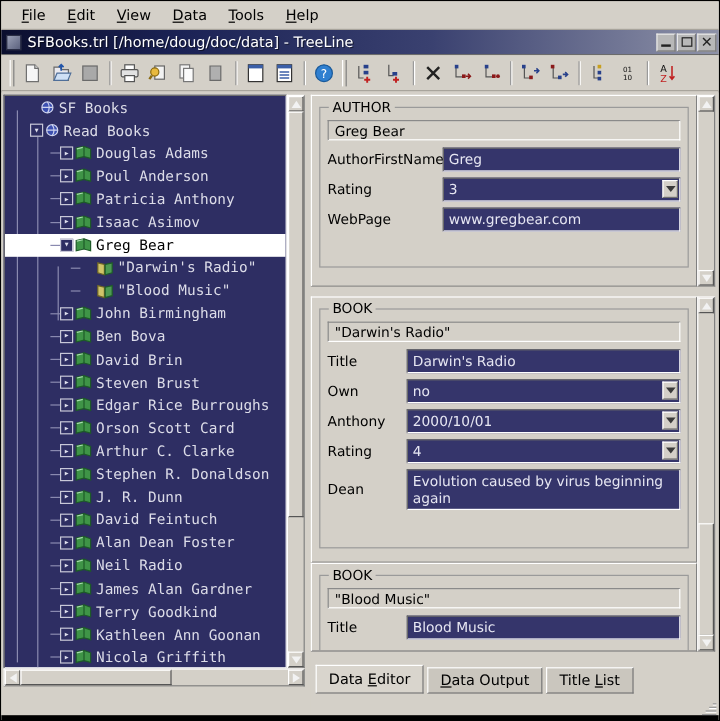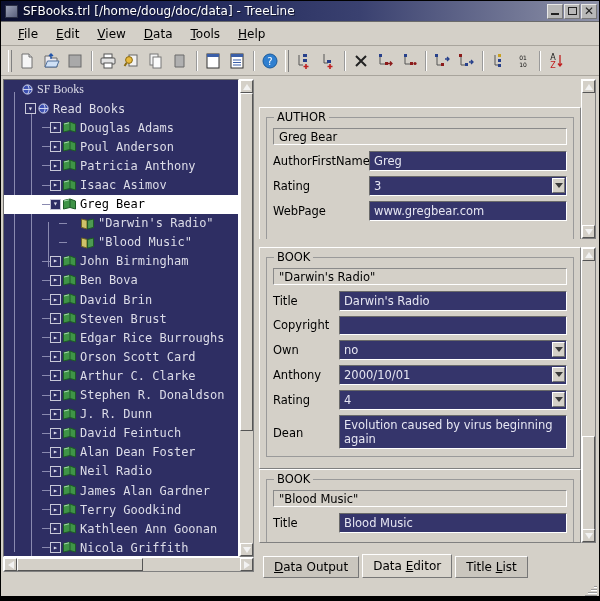--- a/index.html
+++ b/index.html
@@ -210,21 +210,21 @@
     border:1px solid #9a9a9a;
     border-top-color:#8a8a8a;border-left-color:#8a8a8a;
     border-right-color:#ffffff;border-bottom-color:#ffffff;
     display:flex;align-items:center;
     padding-left:5px;
     font-size:11.5px;
     color:#000;
     font-family:"DejaVu Sans", sans-serif;
   }
   .field-row {
-    display:flex; align-items:flex-end;
+    display:flex; align-items:center;
     margin:0 6px 5px 6px;
   }
   .field-label {
     font-size:11.5px; color:#000;
     font-family:"DejaVu Sans", sans-serif;
     line-height:19px;
     flex:0 0 auto;
     white-space:nowrap;
   }
   .field-input {
@@ -300,43 +300,43 @@
   .splitbar {
     position:absolute;
     background:#d4d0c8;
   }
 </style>
 </head>
 <body>
 
 <div id="app">
 
+  <div id="menubar">
+    <div class="menu-item"><u>F</u>ile</div>
+    <div class="menu-item"><u>E</u>dit</div>
+    <div class="menu-item"><u>V</u>iew</div>
+    <div class="menu-item"><u>D</u>ata</div>
+    <div class="menu-item"><u>T</u>ools</div>
+    <div class="menu-item"><u>H</u>elp</div>
+  </div>
+
   <div id="titlebar">
     <div id="win-icon"></div>
     <div id="title-text">SFBooks.trl [/home/doug/doc/data] - TreeLine</div>
     <div class="winbtn">
         <span class="mark-min"></span>
       </div>
     <div class="winbtn">
         <span class="mark-max"></span>
       </div>
     <div class="winbtn">
         <span class="mark-close">✕</span>
       </div>
   </div>
 
-  <div id="menubar">
-    <div class="menu-item"><u>F</u>ile</div>
-    <div class="menu-item"><u>E</u>dit</div>
-    <div class="menu-item"><u>V</u>iew</div>
-    <div class="menu-item"><u>D</u>ata</div>
-    <div class="menu-item"><u>T</u>ools</div>
-    <div class="menu-item"><u>H</u>elp</div>
-  </div>
-
   <div id="toolbar">
     <div class="tgrip"></div>
 
     <div class="tbtn">
       <svg width="18" height="18" viewBox="0 0 18 18">
           <path d="M4 2h7l3 3v11H4z" fill="#f6f6f6" stroke="#707070"></path>
           <path d="M11 2v3h3" fill="#dcdcdc" stroke="#707070"></path>
         </svg>
     </div>
     <div class="tbtn">
@@ -494,21 +494,21 @@
     </div>
   </div>
 
   <div id="main">
 
     <div id="tree-pane">
       <div id="tree-box">
           <div class="vline" style="left:10px; top:12px; height:460px;"></div>
           <div class="vline" style="left:27px; top:30px; height:448px;"></div>
           <div class="vline" style="left:44px; top:142px; height:45px;"></div>
-          <div class="tree-row" style="padding-left:4px;font-family:Liberation Serif, serif;">
+          <div class="tree-row" style="padding-left:16px;">
             <span class="spacer" style="width:13px;"></span>
             <svg class="ico" width="13" height="13" viewBox="0 0 13 13">
               <circle cx="6.5" cy="6.5" r="4.6" fill="#3c4fb0" stroke="#cfd4ee"></circle>
               <path d="M2 6.5h9M6.5 2c2 2.5 2 6.5 0 9" stroke="#cfd4ee" fill="none"></path>
             </svg>
             <span class="lbl">SF Books</span>
           </div>
           <div class="tree-row" style="padding-left:21px;">
             <span class="expander">▾</span>
             <svg class="ico" width="13" height="13" viewBox="0 0 13 13">
@@ -765,21 +765,21 @@
         <div class="sb-arrow" style="right:0;top:0;width:13px;height:13px;">
             <i class="arr arr-right"></i>
           </div>
       </div>
     </div>
 
     <div class="splitbar" style="left:254px; top:2px; width:4px; bottom:0;"></div>
 
     <div id="editor-pane">
 
-      <div class="ed-section" style="left:0; top:0; width:322px; height:160px;margin-top:28px;">
+      <div class="ed-section" style="left:0; top:0; width:322px; height:160px;">
         <div class="group" style="top:9px; height:134px;">
           <div class="group-title">AUTHOR</div>
 
           <div class="node-title">Greg Bear</div>
 
           <div class="field-row">
             <div class="field-label" style="width:96px">AuthorFirstName</div>
             <div class="field-input">
               <span class="txt">Greg</span>
             </div>
@@ -822,26 +822,20 @@
 
           <div class="node-title">"Darwin's Radio"</div>
 
           <div class="field-row">
             <div class="field-label" style="width:66px">Title</div>
             <div class="field-input">
               <span class="txt">Darwin's Radio</span>
             </div>
           </div>
 
-          <div class="field-row">
-            <div class="field-label" style="width:66px">Copyright</div>
-            <div class="field-input">
-              <span class="txt"></span>
-            </div>
-          </div>
 
           <div class="field-row">
             <div class="field-label" style="width:66px">Own</div>
             <div class="field-input">
               <span class="txt">no</span>
               <span class="combo-arrow">
                   <i class="ca"></i>
                 </span>
             </div>
           </div>
@@ -895,25 +889,25 @@
             <i class="arr arr-up"></i>
           </div>
         <div class="sb-thumb" style="left:0;top:188px;width:13px;height:94px;"></div>
         <div class="sb-arrow" style="left:0;bottom:0;width:13px;height:13px;">
             <i class="arr arr-down"></i>
           </div>
       </div>
     </div>
 
     <div id="tabbar">
+      <div class="tab active">
+          <span>Data <u>E</u>ditor</span>
+        </div>
       <div class="tab">
           <span><u>D</u>ata Output</span>
-        </div>
-      <div class="tab active">
-          <span>Data <u>E</u>ditor</span>
         </div>
       <div class="tab">
           <span>Title <u>L</u>ist</span>
         </div>
     </div>
 
     <div id="resizer">
       <i style="bottom:2px; width:12px;"></i>
       <i style="bottom:5px; width:9px;"></i>
       <i style="bottom:8px; width:6px;"></i>

